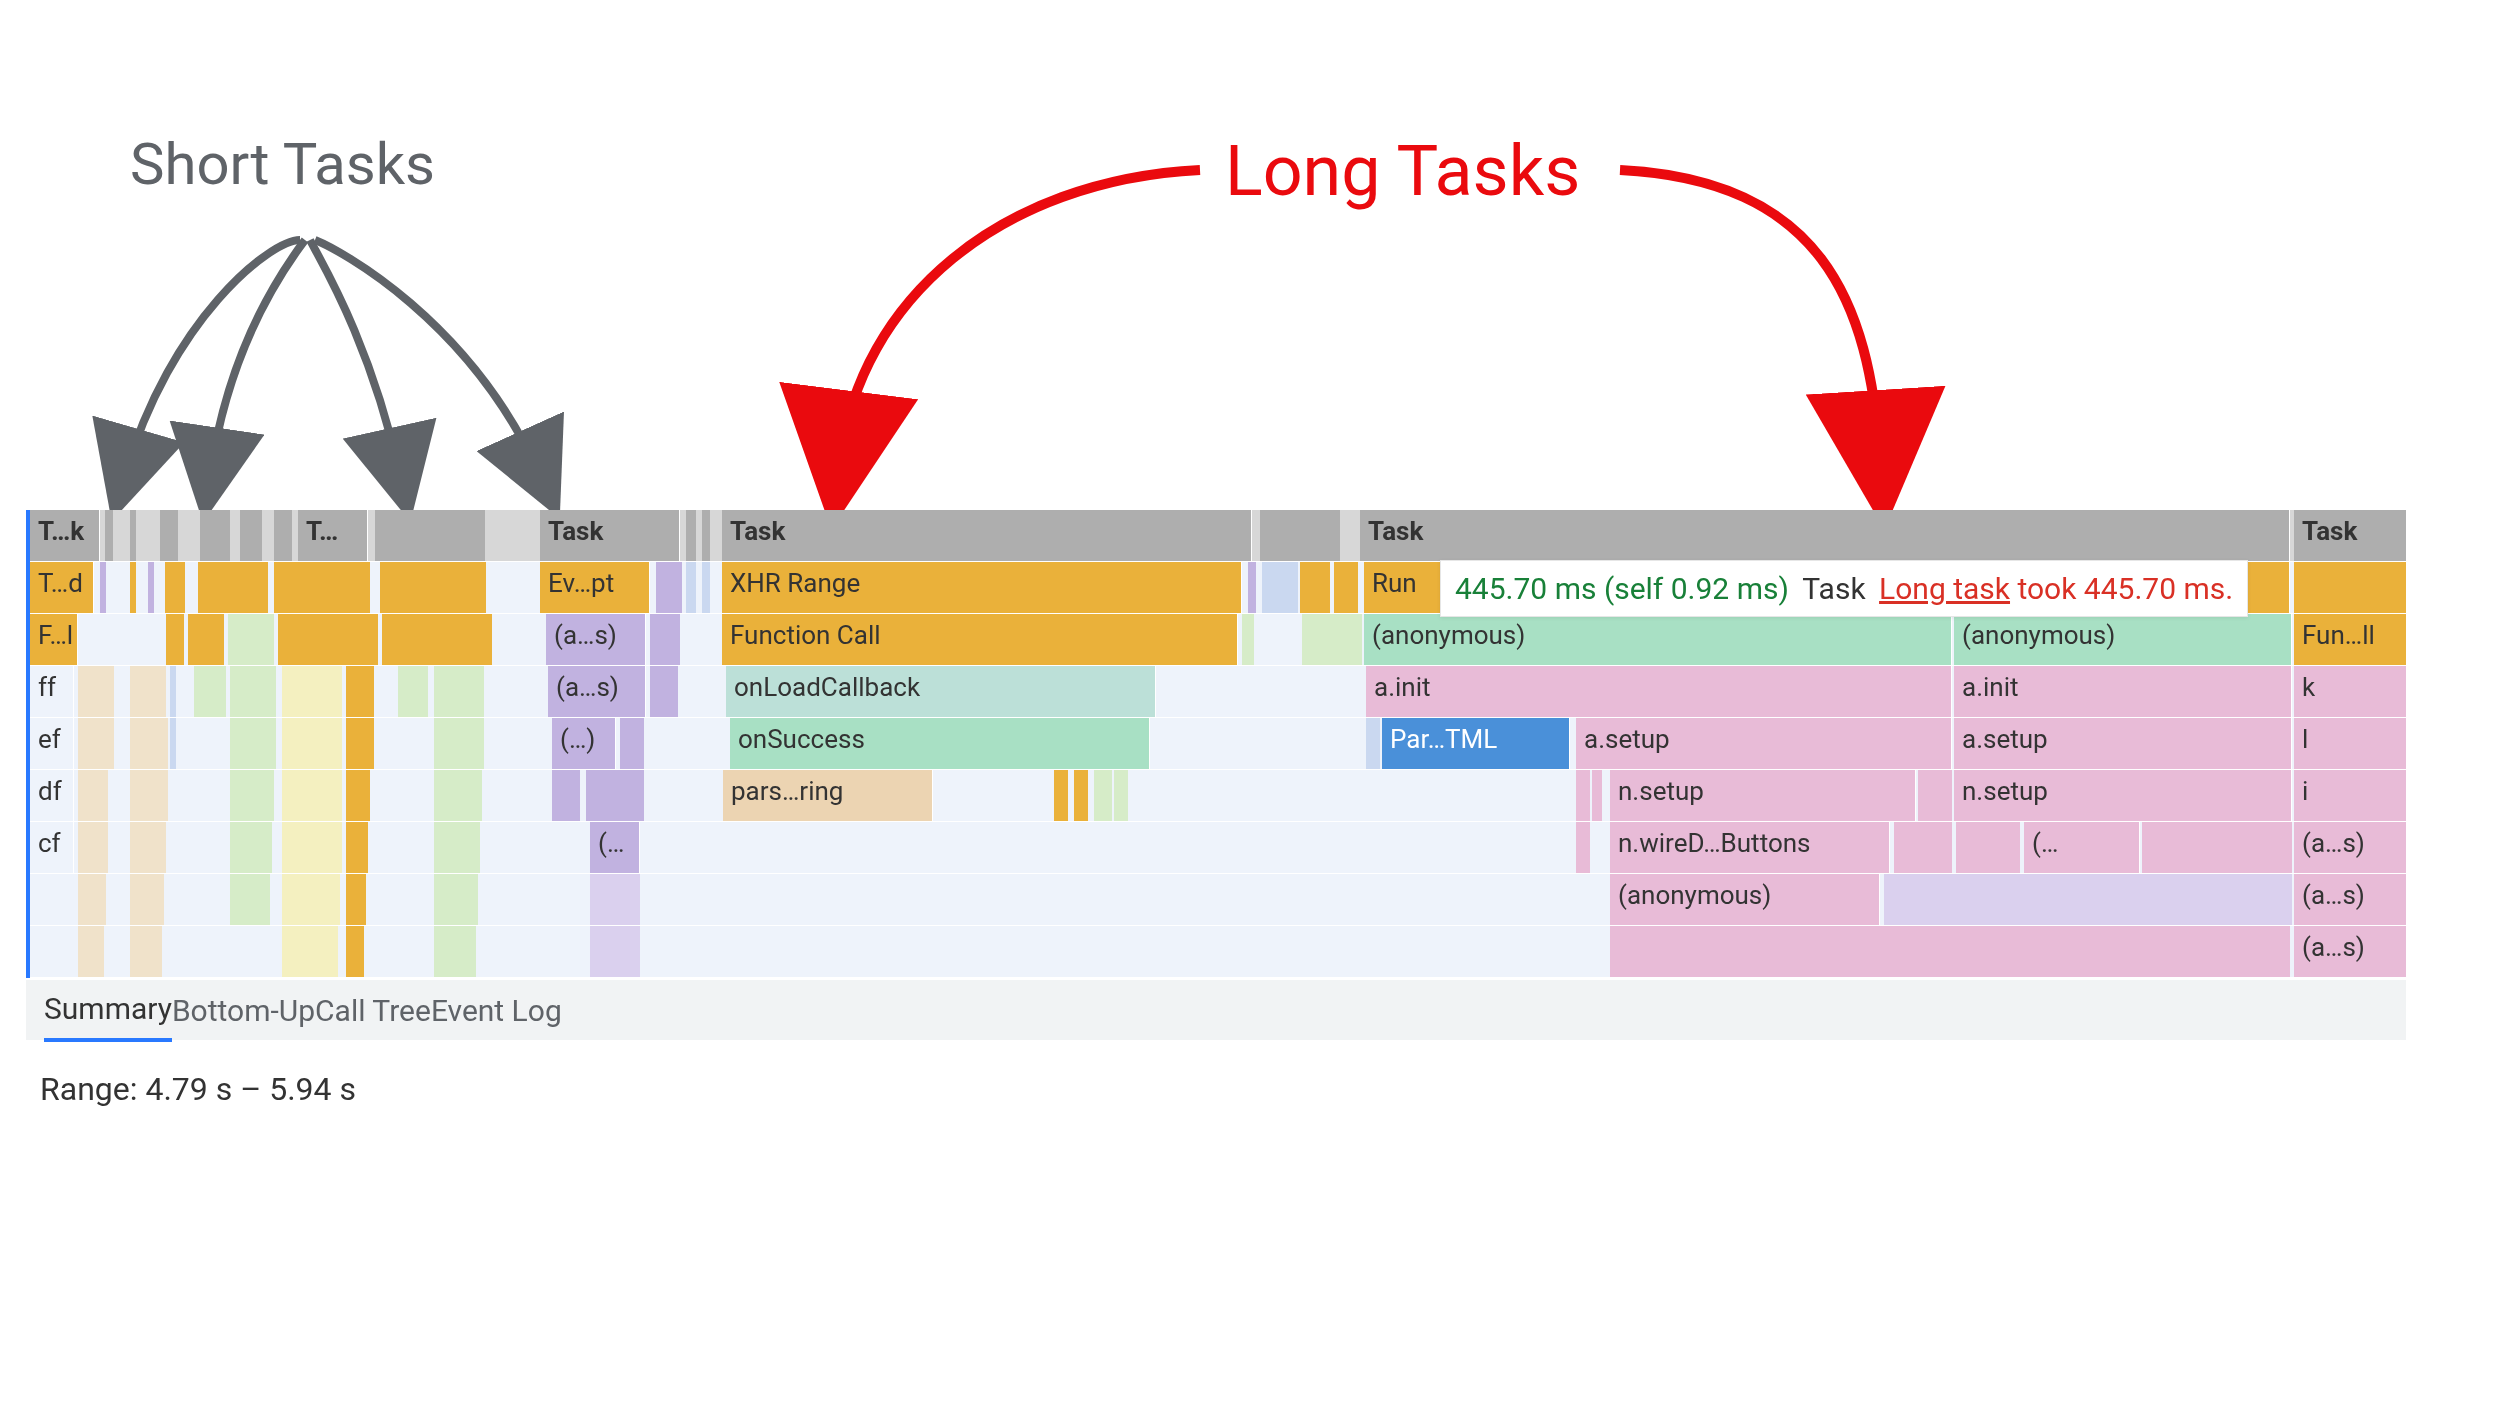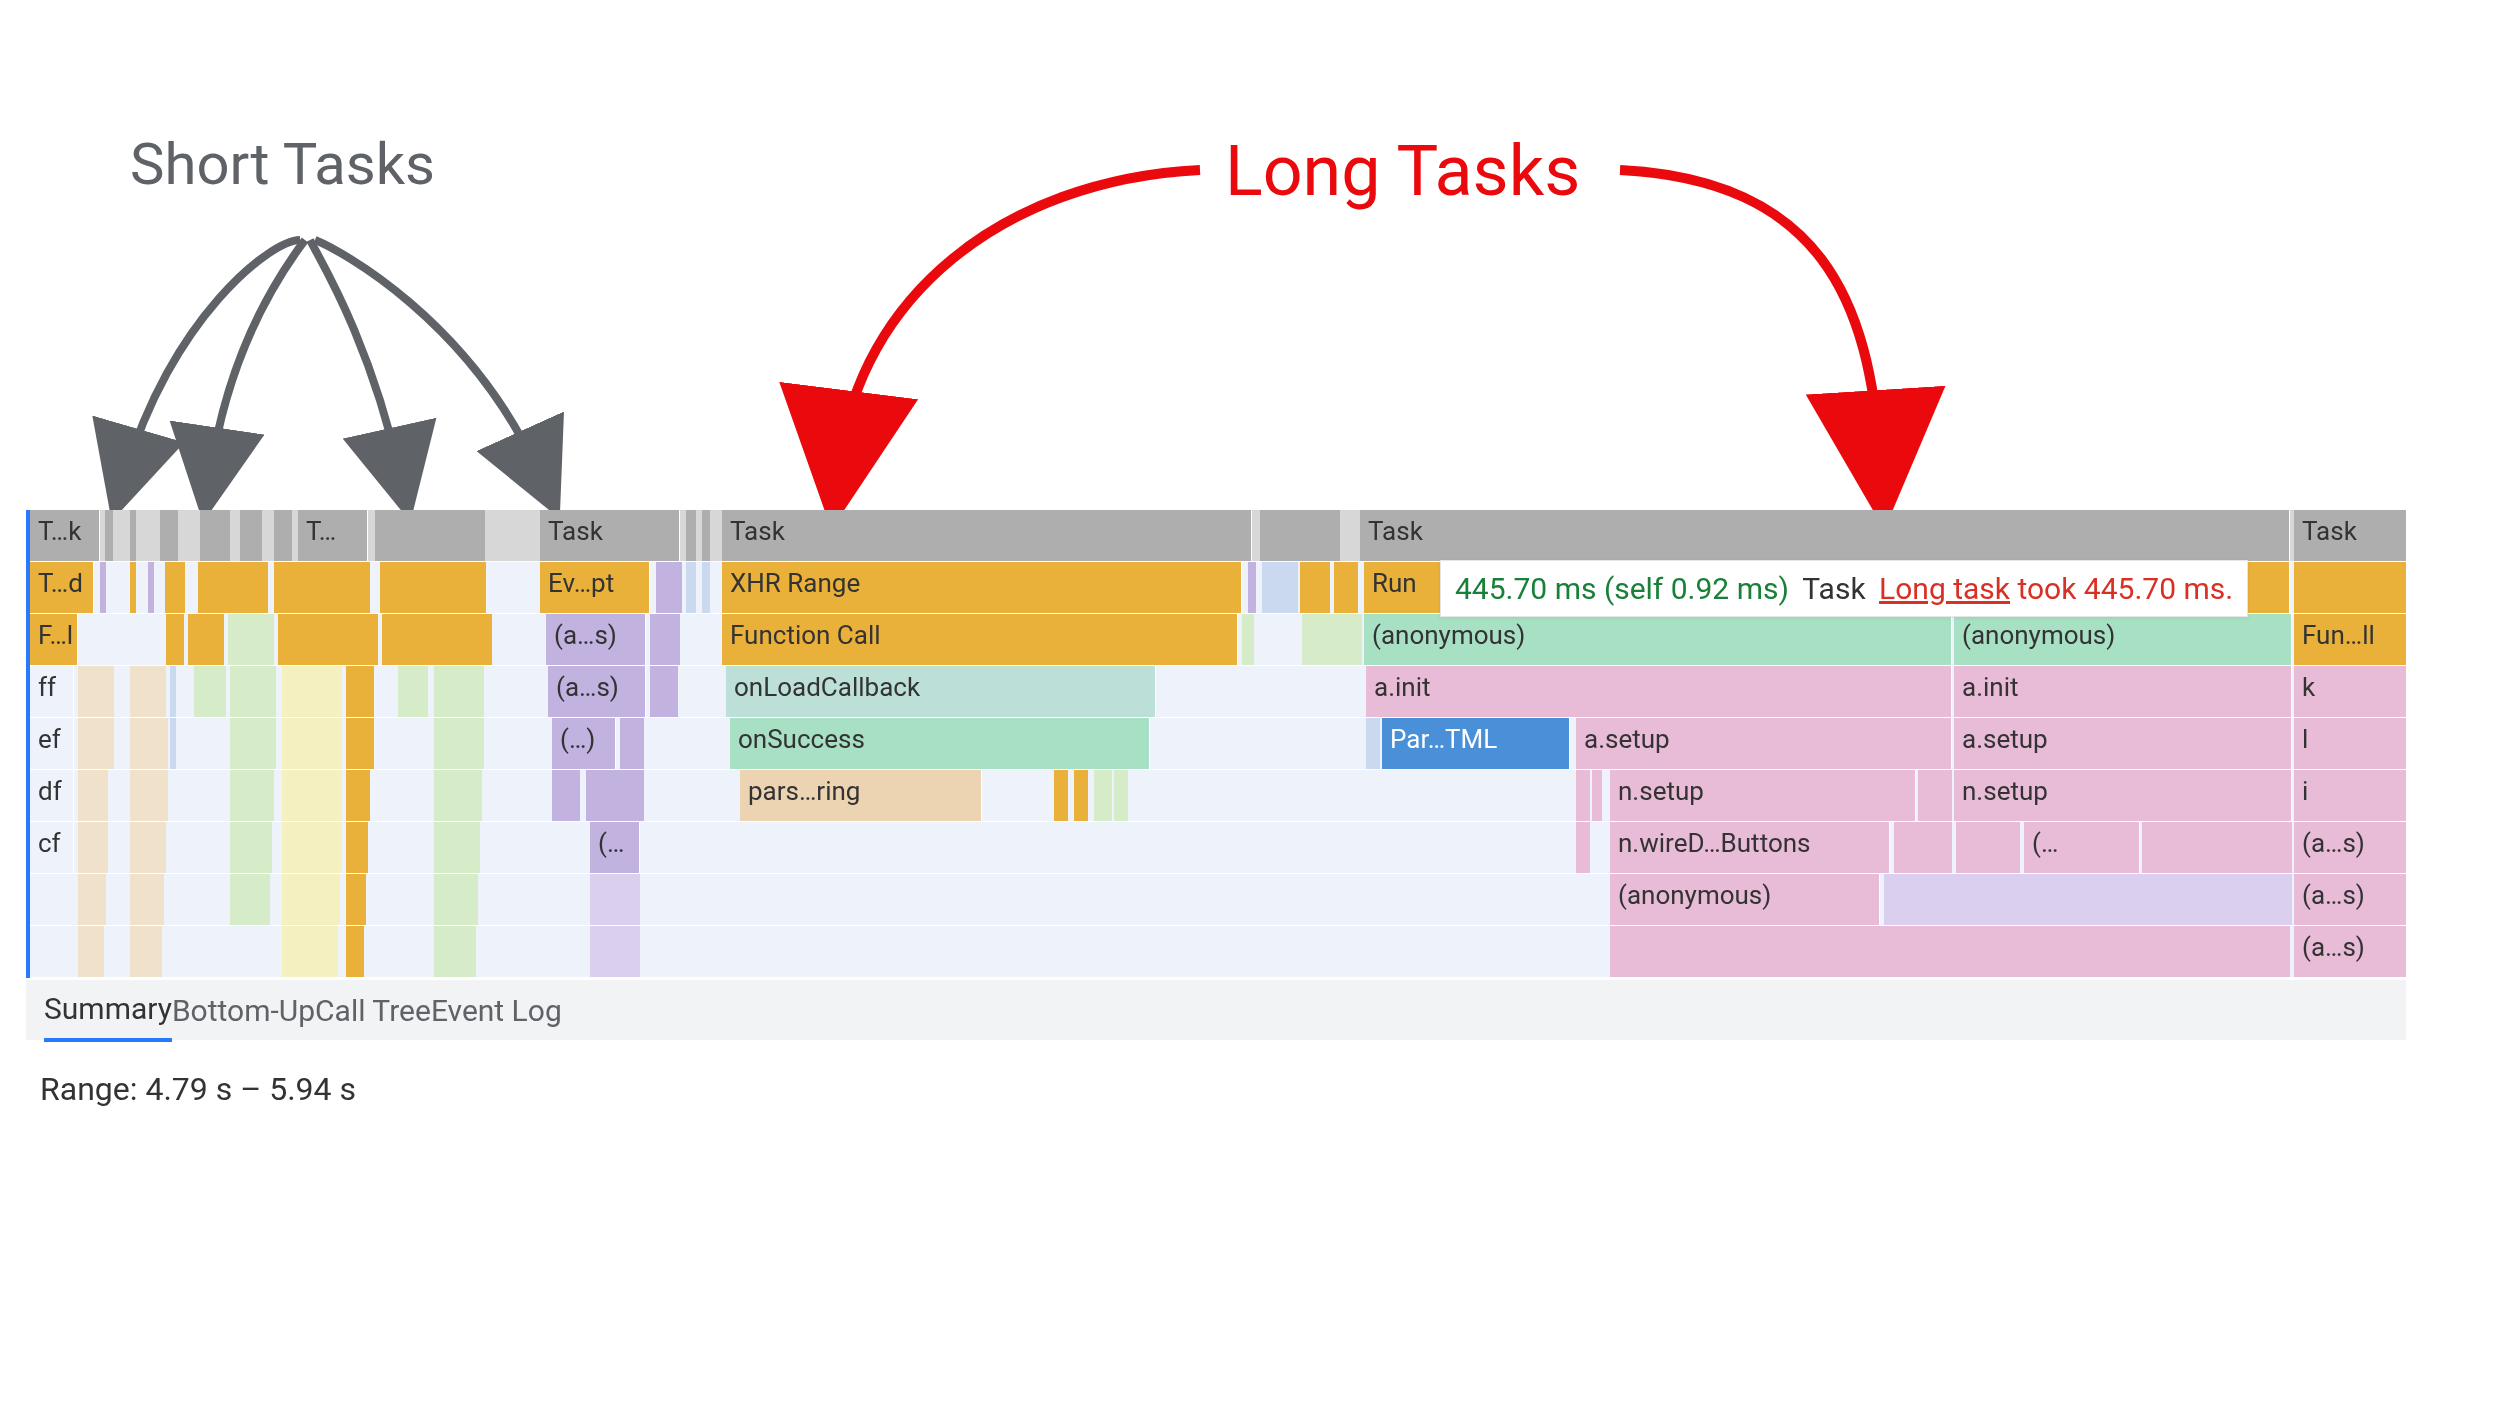--- a/index.html
+++ b/index.html
@@ -47,21 +47,21 @@
     position: absolute;
     top: 0;
     height: 100%;
     border-right: 1px solid #fff;
     padding: 6px 8px 0 8px;
     font-size: 26px;
     color: #333;
     white-space: nowrap;
     overflow: hidden;
   }
-  .task-bg   { background: #aeaeae; color:#333; }
+  .task-bg   { background: #aeaeae; color:#333;font-weight:bold; }
   .orange    { background: #eab13a; }
   .purple    { background: #c1b2e0; }
   .green     { background: #a8e0c4; }
   .teal      { background: #bce0d8; }
   .ecru      { background: #ecd4b2; }
   .pink      { background: #e8bbd7; }
   .blue      { background: #4a90d9; color:#fff; }
   .rowlabel  { background:#eef3fb; }
   .lt-yellow { background:#f4f0c0; }
   .lt-green  { background:#d6ecc8; }
@@ -242,21 +242,21 @@
   <div class="row">
     <div class="cell rowlabel" style="left:0;width:44px">df</div>
     <div class="stripe lt-ecru" style="left:48px;width:30px"></div>
     <div class="stripe lt-ecru" style="left:100px;width:38px"></div>
     <div class="stripe lt-green" style="left:200px;width:44px"></div>
     <div class="stripe lt-yellow" style="left:252px;width:60px"></div>
     <div class="stripe orange" style="left:316px;width:24px"></div>
     <div class="stripe lt-green" style="left:404px;width:48px"></div>
     <div class="stripe purple" style="left:522px;width:28px"></div>
     <div class="stripe purple" style="left:556px;width:58px"></div>
-    <div class="cell ecru" style="left:710px;width:242px">pars…ring</div>
+    <div class="cell ecru" style="left:693px;width:210px">pars…ring</div>
     <div class="stripe orange" style="left:1024px;width:14px"></div>
     <div class="stripe orange" style="left:1044px;width:14px"></div>
     <div class="stripe lt-green" style="left:1064px;width:18px"></div>
     <div class="stripe lt-green" style="left:1084px;width:14px"></div>
     <div class="stripe pink" style="left:1546px;width:14px"></div>
     <div class="stripe pink" style="left:1562px;width:10px"></div>
     <div class="cell pink" style="left:1580px;width:306px">n.setup</div>
     <div class="stripe pink" style="left:1888px;width:34px"></div>
     <div class="cell pink" style="left:1924px;width:338px">n.setup</div>
     <div class="cell pink" style="left:2264px;width:116px">i</div>

